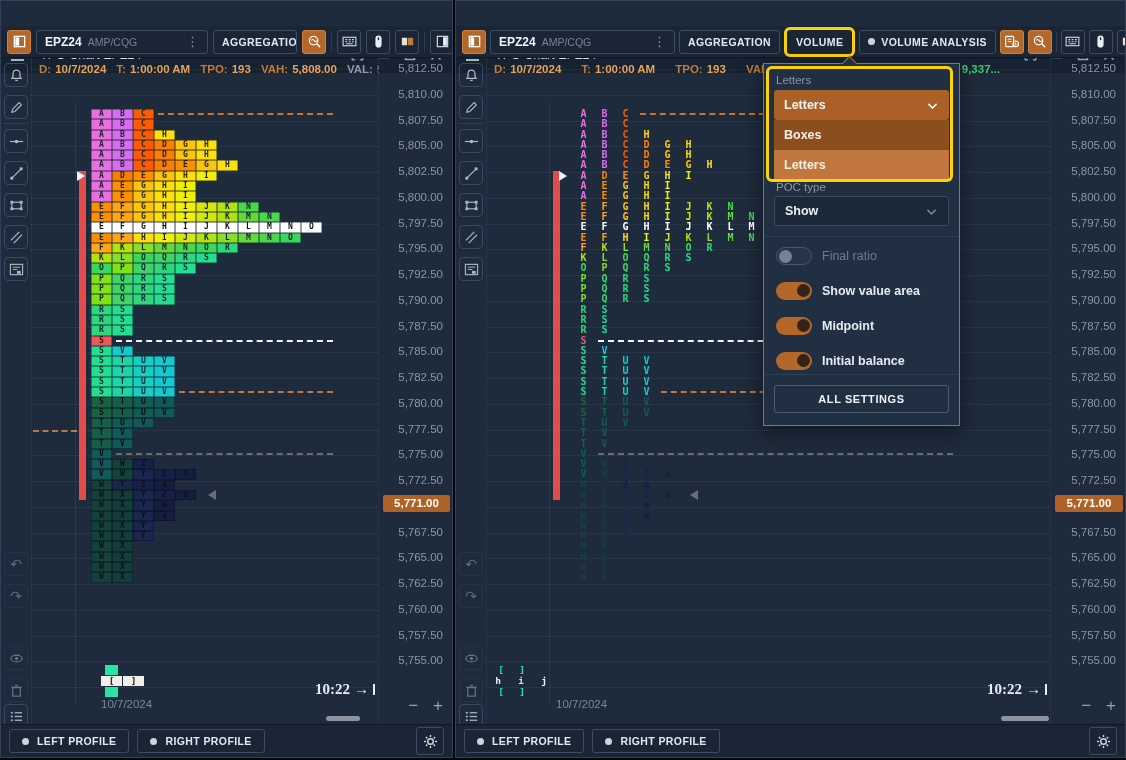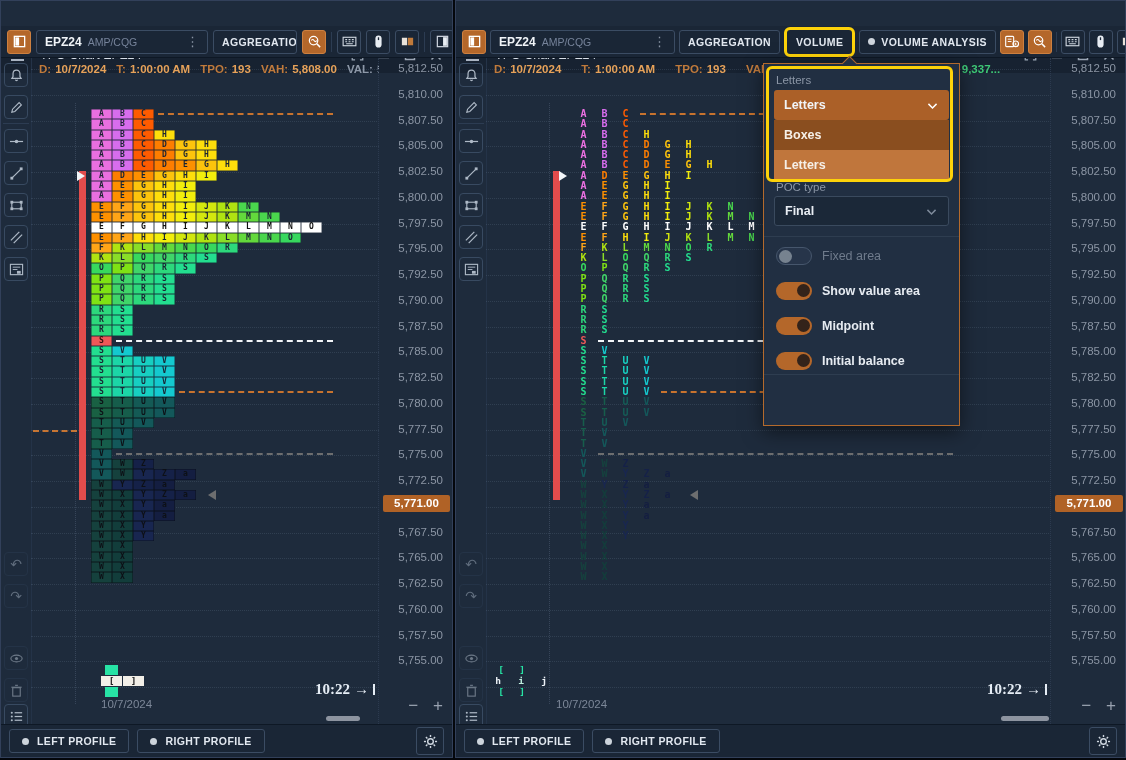--- a/index.html
+++ b/index.html
@@ -1245,34 +1245,34 @@
             <path d="M3 6l5 5 5-5" fill="none" stroke="#fff" stroke-width="1.8"></path>
           </svg>
         </span>
     </div>
     <div class="p-opts">
         <div class="p-opt">Boxes</div>
         <div class="p-opt sel">Letters</div>
       </div>
     <div class="p-label" style="top:117px;">POC type</div>
     <div class="p-select dark" style="top:132px;">
-      <span>Final</span>
+      <span>Show</span>
       <span class="chev">
           <svg width="13" height="13" viewBox="0 0 16 16">
             <path d="M3 6l5 5 5-5" fill="none" stroke="#7e8a9a" stroke-width="1.8"></path>
           </svg>
         </span>
     </div>
     <div class="p-div" style="top:172px;"></div>
     <div class="p-toggles">
         <div class="p-toggle-row" style="top: 181px;">
           <span class="tgl off">
             <span class="knob"></span>
           </span>
-          <span class="tgl-lbl dis">Fixed area</span>
+          <span class="tgl-lbl dis">Final ratio</span>
         </div>
         <div class="p-toggle-row" style="top: 216px;">
           <span class="tgl on">
             <span class="knob"></span>
           </span>
           <span class="tgl-lbl">Show value area</span>
         </div>
         <div class="p-toggle-row" style="top: 251px;">
           <span class="tgl on">
             <span class="knob"></span>
@@ -1280,20 +1280,21 @@
           <span class="tgl-lbl">Midpoint</span>
         </div>
         <div class="p-toggle-row" style="top: 286px;">
           <span class="tgl on">
             <span class="knob"></span>
           </span>
           <span class="tgl-lbl">Initial balance</span>
         </div>
       </div>
     <div class="p-div" style="top:310px;"></div>
+    <button class="p-allset">ALL SETTINGS</button>
   </div>
 
   <div class="bottombar">
     <button class="pbtn">
         <span class="dot"></span>
         <span>LEFT PROFILE</span>
       </button>
     <button class="pbtn">
         <span class="dot"></span>
         <span>RIGHT PROFILE</span>

